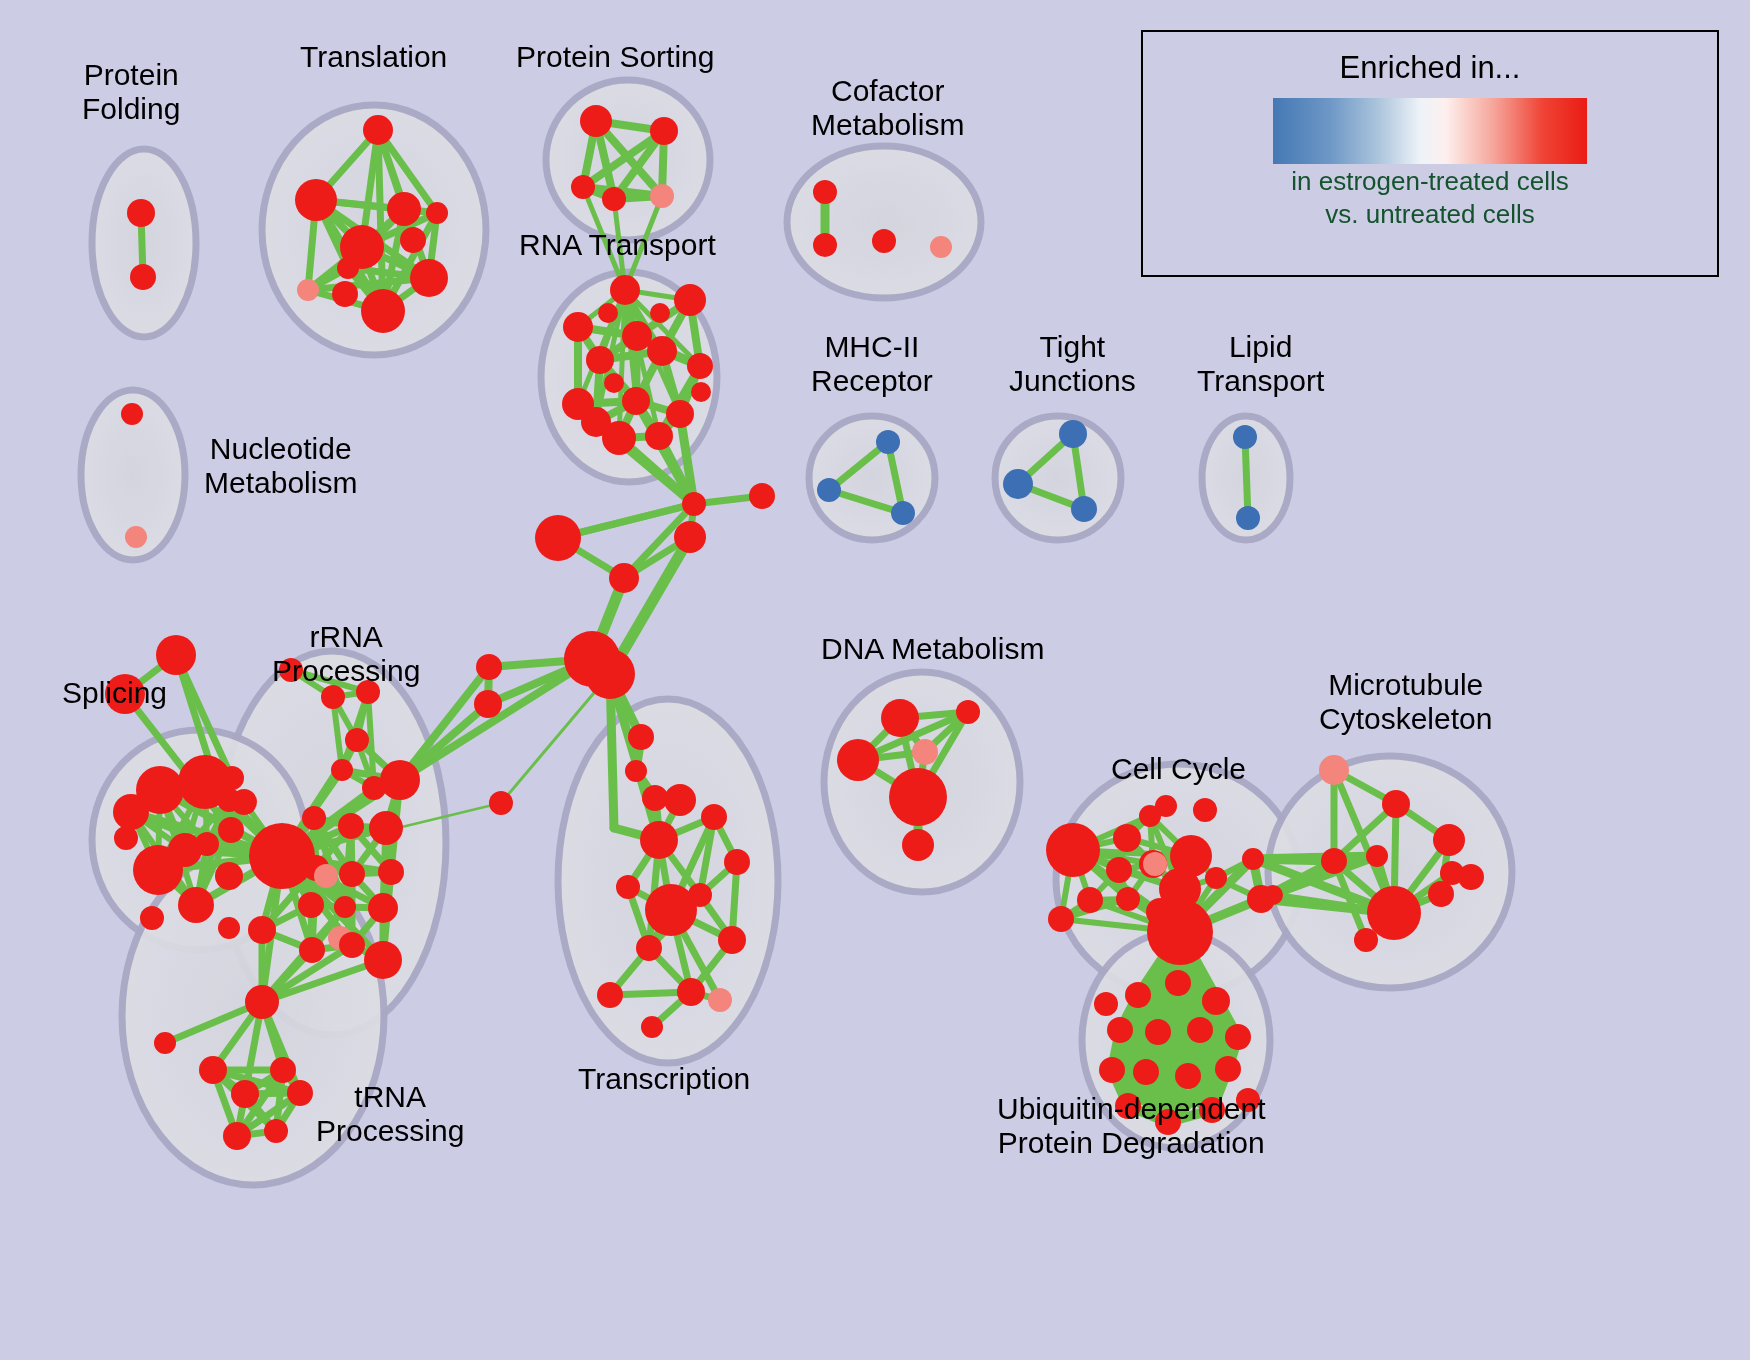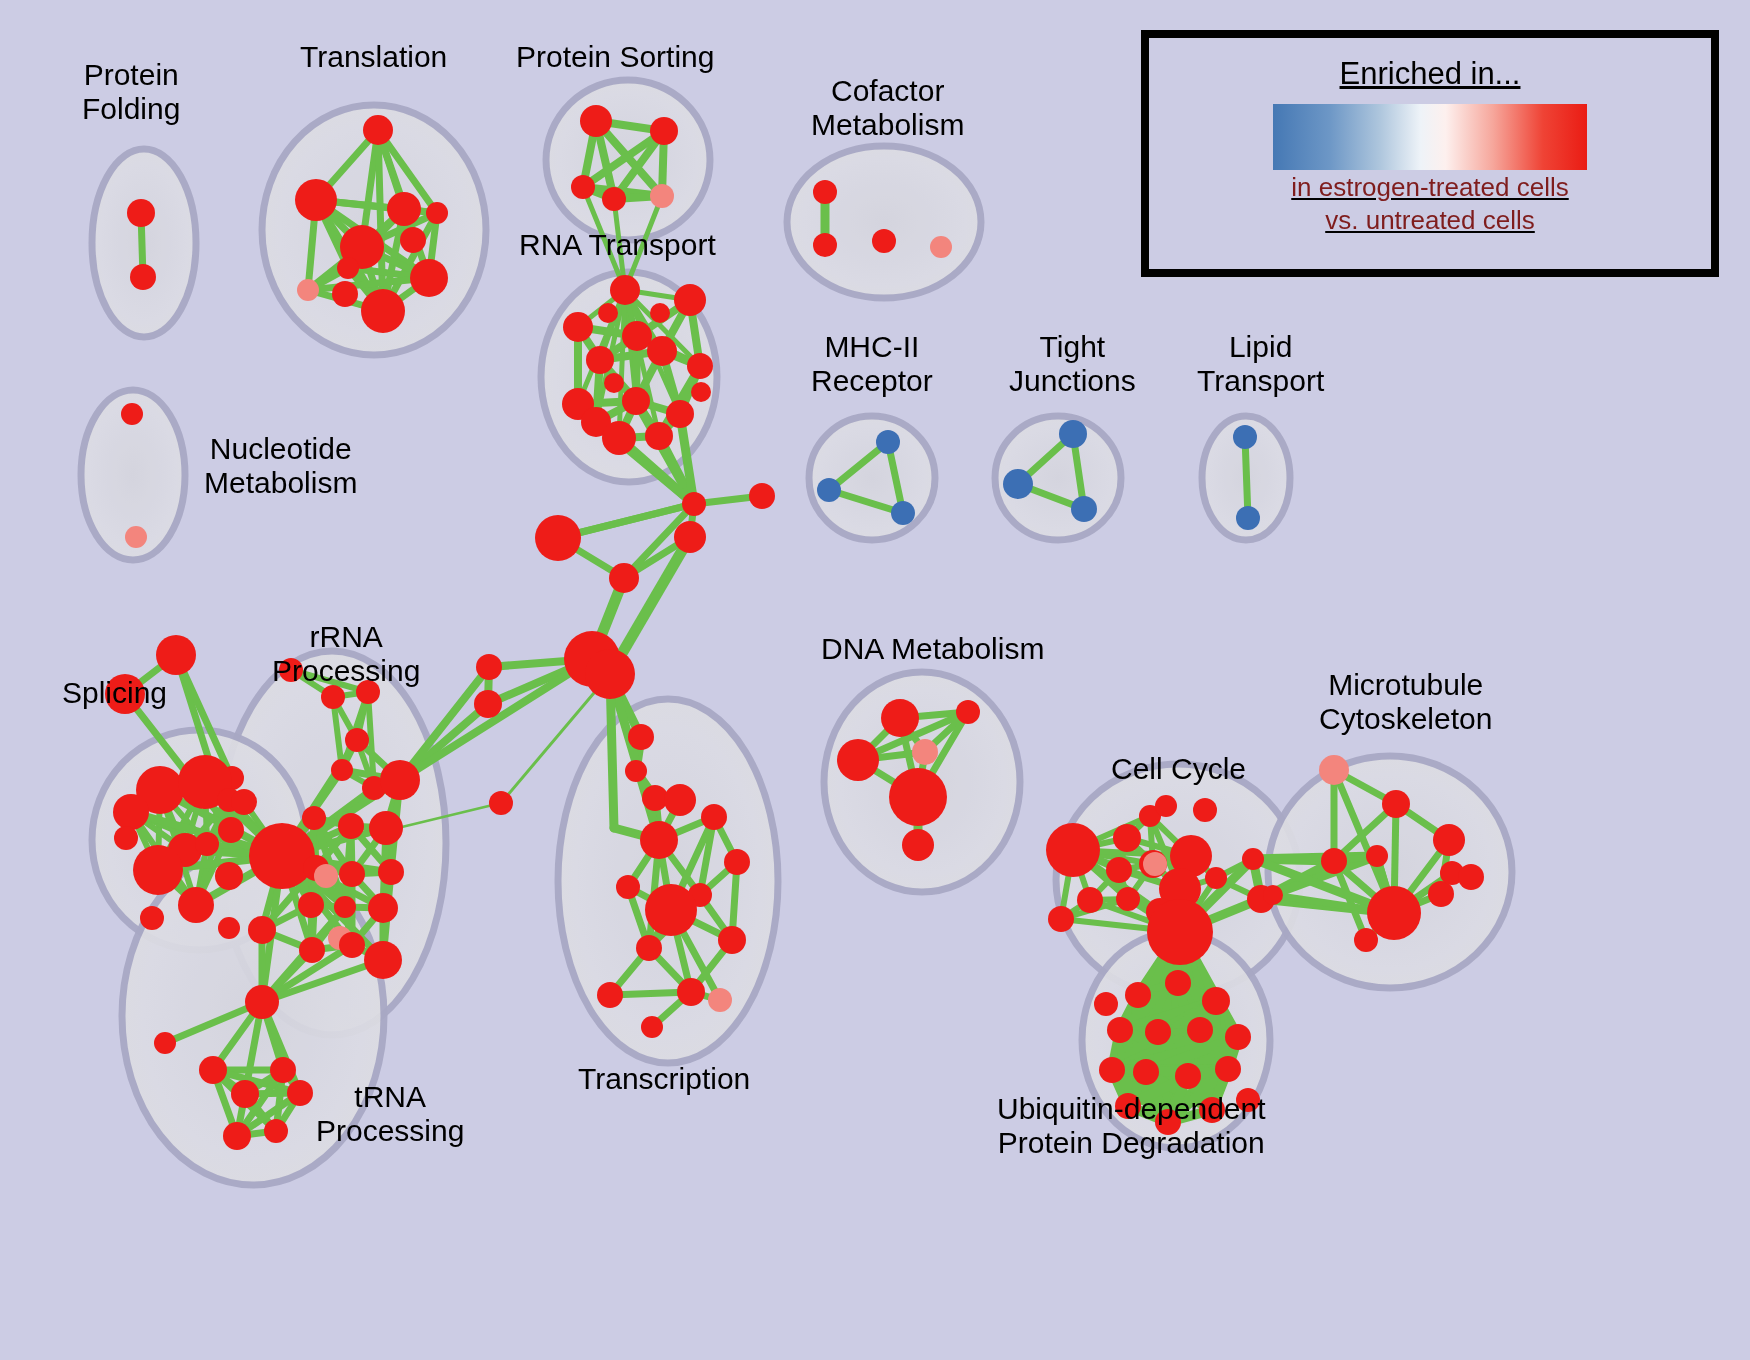--- a/index.html
+++ b/index.html
@@ -19,37 +19,36 @@
     line-height:34px;
     text-align:center;
     white-space:pre;
     font-family:"Liberation Sans", sans-serif;
     pointer-events:none;
   }
   #legend{
     position:absolute;
     left:1141px;top:30px;width:578px;height:247px;
     background:#ccccE4;
-    border:8px solid #000000;
+    border:2px solid #000000;
     box-sizing:border-box;
-    text-decoration:underline;
   }
   #legend .lg-title{
     text-align:center;font-size:31px;color:#000;margin-top:18px;
   }
   #legend .lg-bar{
     width:314px;height:66px;margin:12px auto 0 auto;
     background:linear-gradient(to right,#4578b4 0%,#6d97c6 18%,#aec6dd 34%,#eef3f8 47%,#fdf0ee 55%,#f6a79c 70%,#ef4335 86%,#ea1c14 100%);
   }
   #legend .lg-ends{
     display:flex;justify-content:space-between;
     width:350px;margin:4px auto 0 auto;font-size:31px;color:#000;
   }
   #legend .lg-sub{
-    text-align:center;font-size:26px;line-height:31px;color:#7f1d1d;margin-top:2px;
+    text-align:center;font-size:26px;line-height:31px;color:#14532d;margin-top:2px;
   }
 </style>
 </head>
 <body>
 
 <div id="stage">
 
   <svg id="net" viewBox="0 0 1750 1360">
     <defs>
       <radialGradient id="cg" cx="50%" cy="50%" r="60%">

